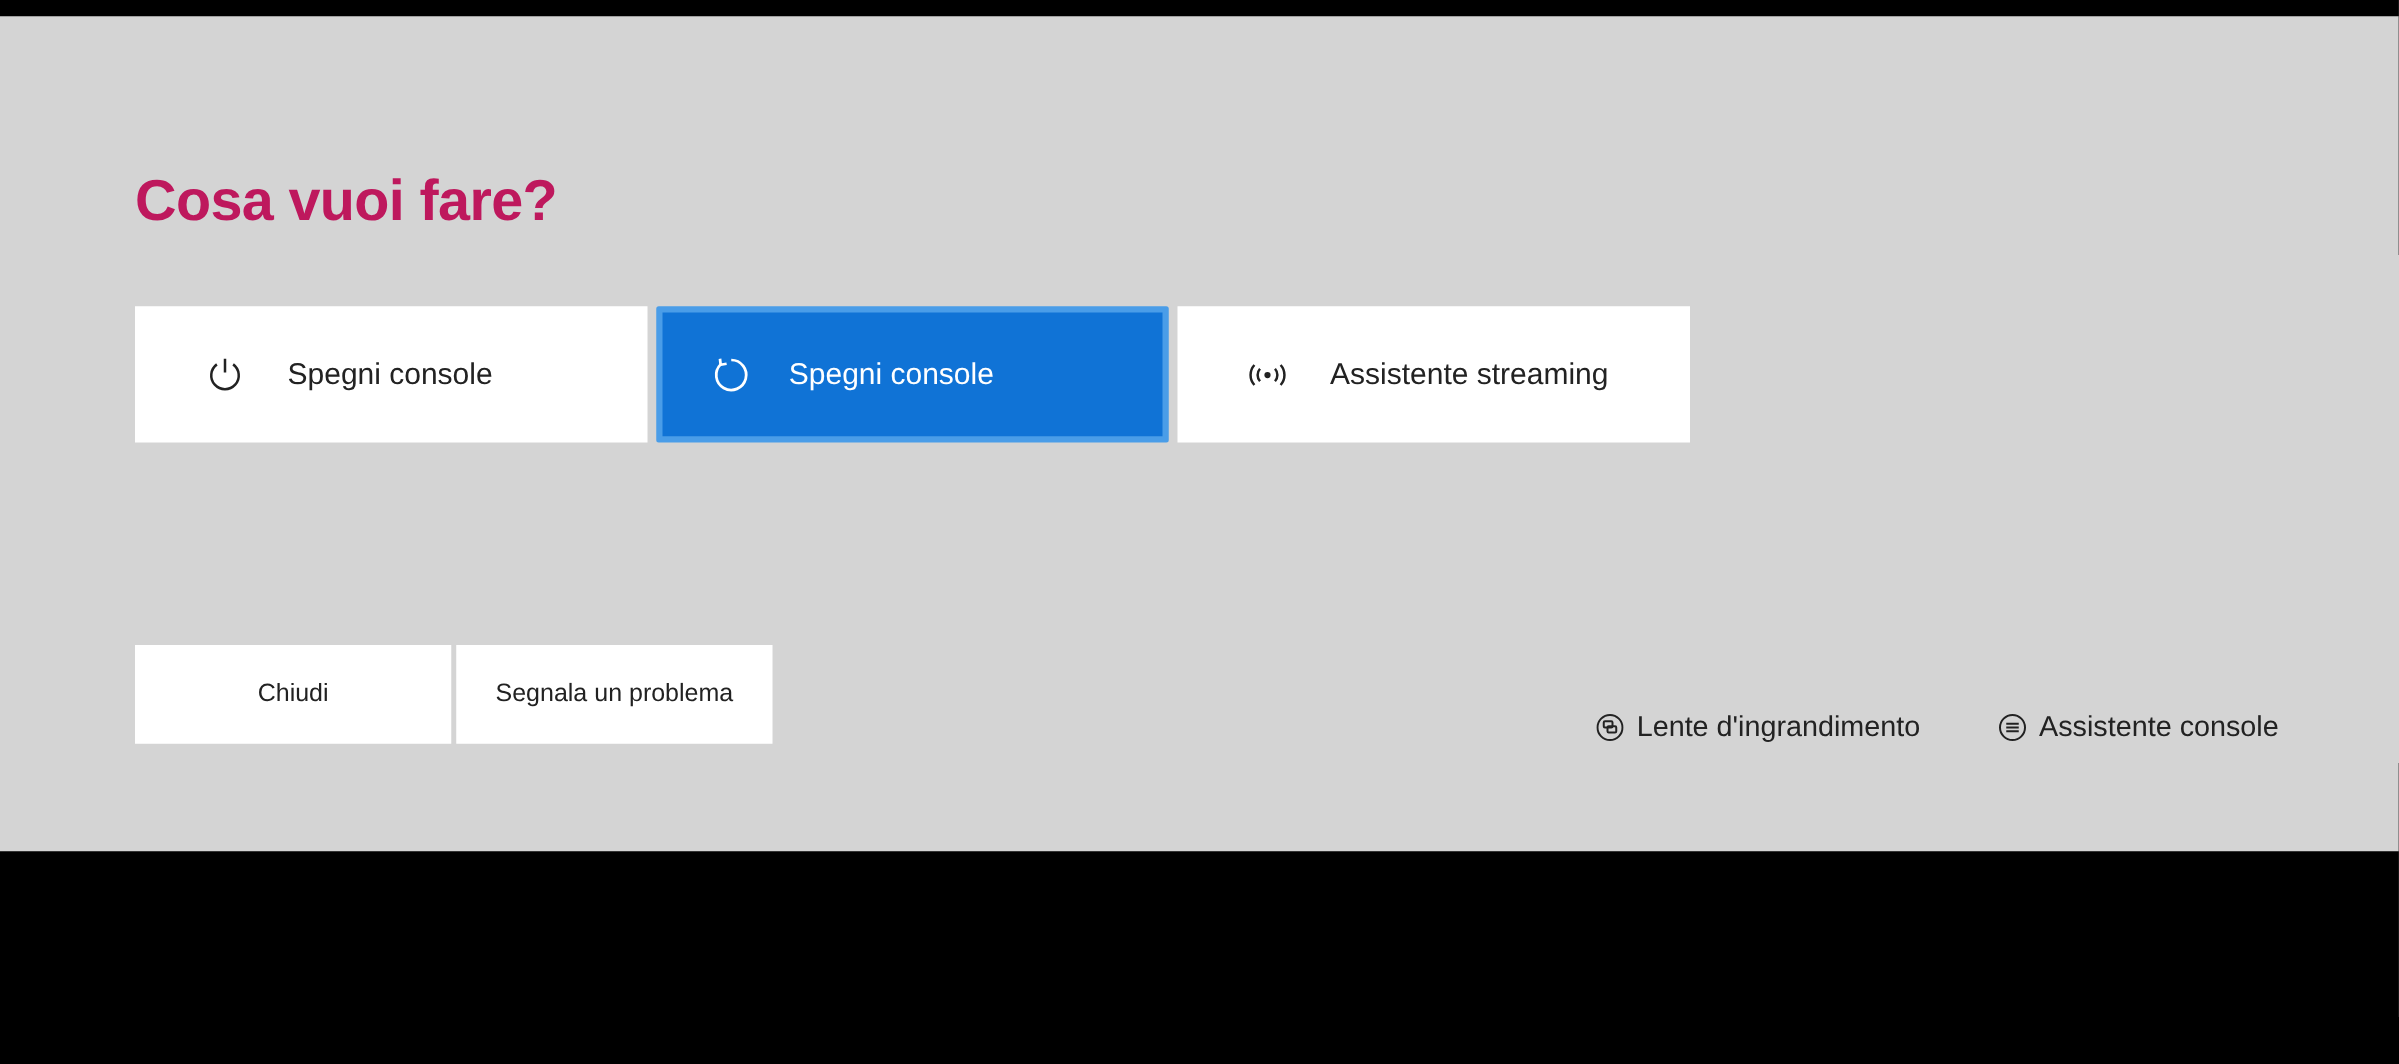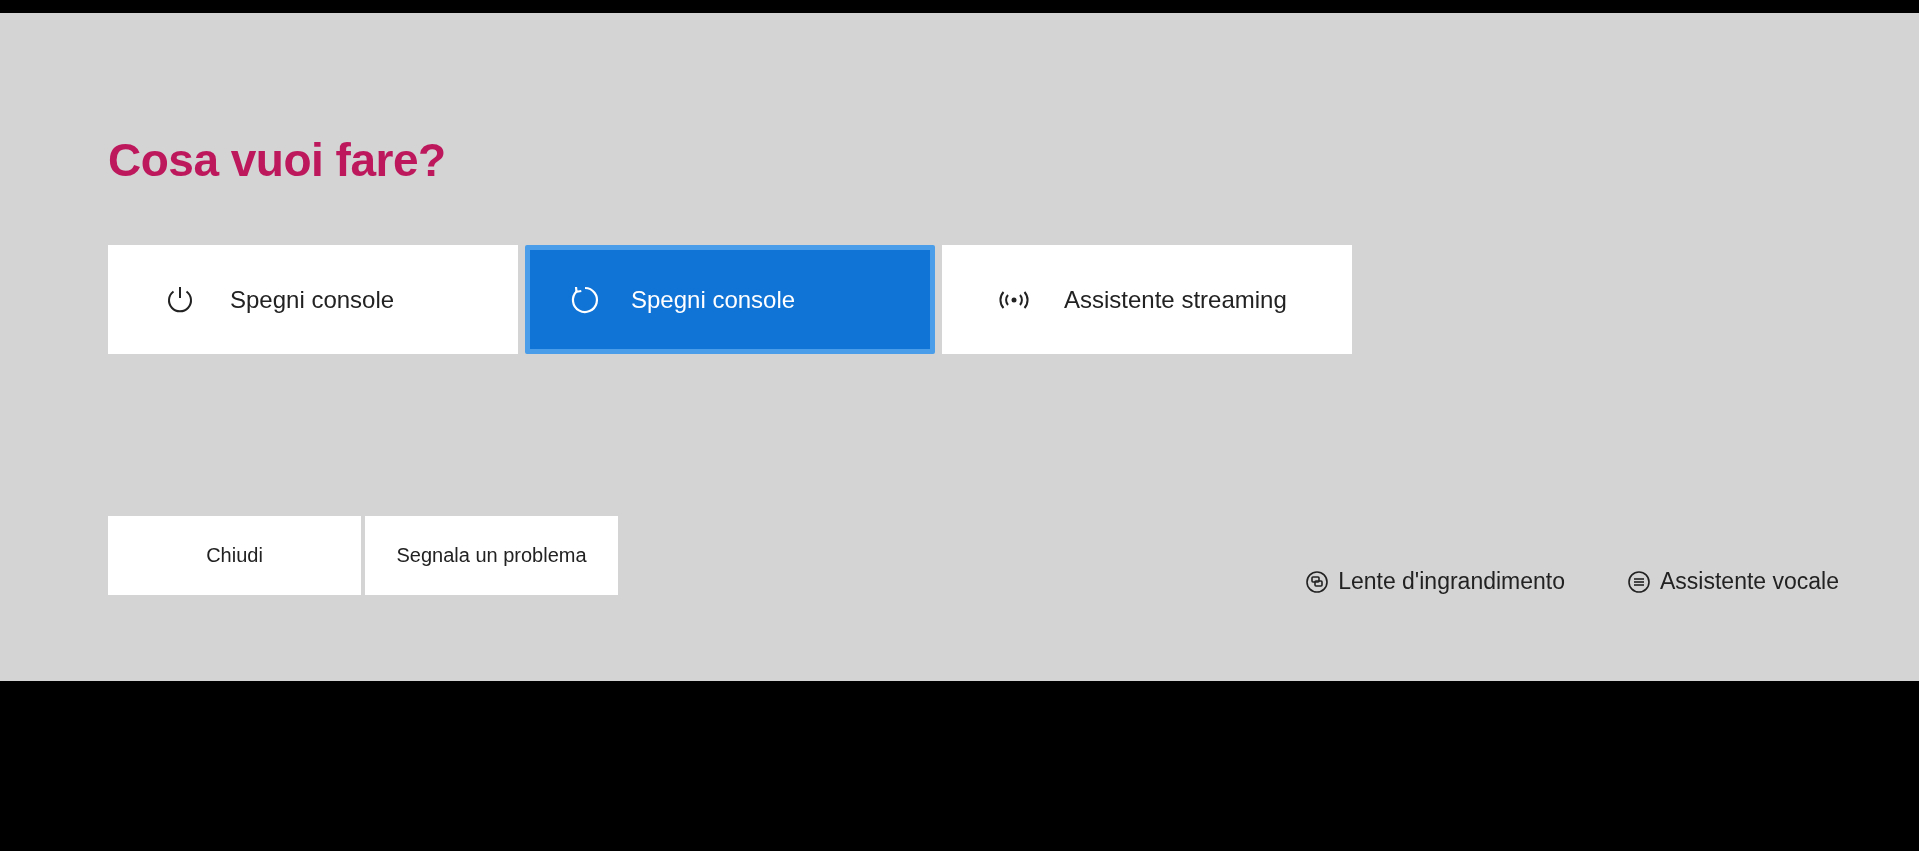--- a/index.html
+++ b/index.html
@@ -85,21 +85,21 @@
       height: 79px;
       display: flex;
       align-items: center;
       justify-content: center;
       font-size: 20px;
       color: #222;
       cursor: pointer;
     }
     .shortcuts {
       position: absolute;
-      right: 80px;
+      right: 96px;
       bottom: 86px;
       display: flex;
       gap: 62px;
       align-items: center;
     }
     .shortcut {
       display: flex;
       align-items: center;
       gap: 9px;
       font-size: 23px;
@@ -185,18 +185,18 @@
     </div>
     <div class="shortcut">
       <span class="shortcut-icon">
         <svg width="22" height="22" viewBox="0 0 22 22" fill="none" stroke="#222" stroke-width="1.6">
           <circle cx="11" cy="11" r="10"></circle>
           <line x1="6" y1="8" x2="16" y2="8"></line>
           <line x1="6" y1="11" x2="16" y2="11"></line>
           <line x1="6" y1="14" x2="16" y2="14"></line>
         </svg>
       </span>
-      <span>Assistente vocale</span>
+      <span>Assistente console</span>
     </div>
   </div>
 </div>
 
 <div class="bottom-bar"></div>
 
 </body></html>

